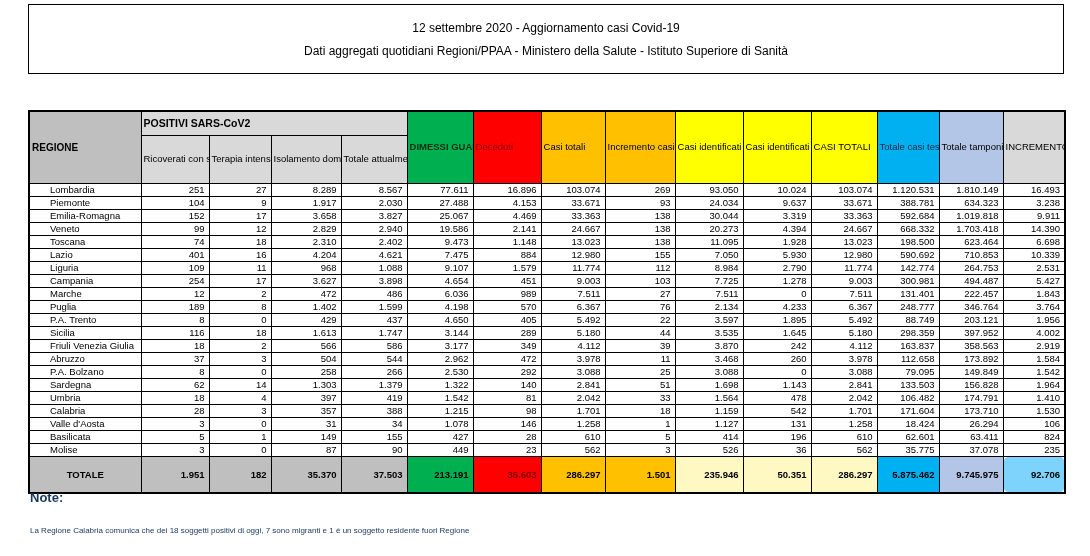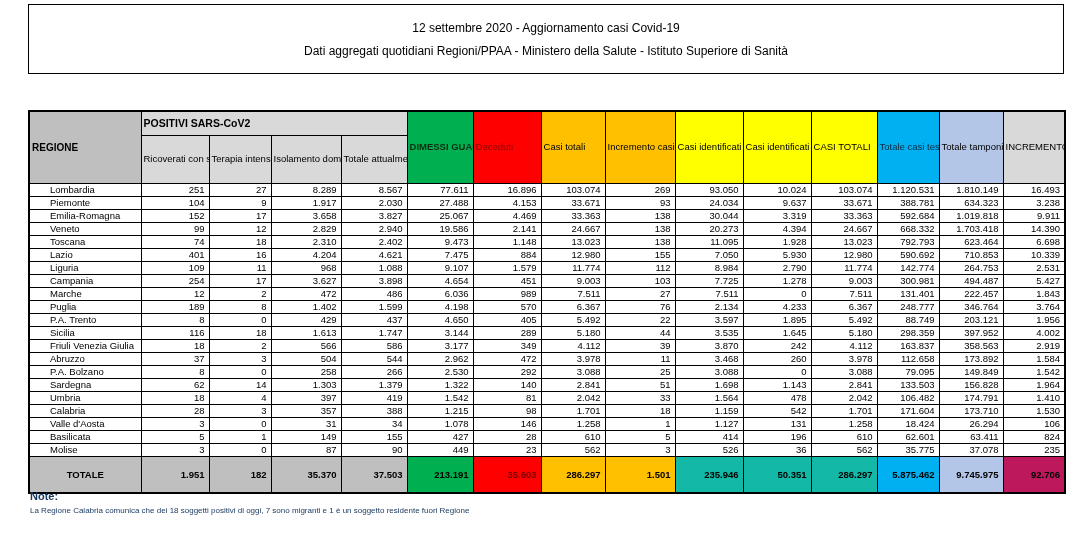--- a/index.html
+++ b/index.html
@@ -57,28 +57,28 @@
   td.col4, td.col5, td.col6, td.col7, td.col8, td.col9, td.col10, td.col11, td.col12, td.col13,
   th.thick-l { border-left-width: 2px; }
 
   tfoot td { font-weight: bold; height: 19px; padding: 12px 4px; border-top: 2px solid #000; margin-left: 8px; }
   tfoot td.total-label { background: #BFBFBF; text-align: center; }
   tfoot td.num { text-align: right; }
   .t-gray   { background: #BFBFBF; }
   .t-green  { background: #00B050; }
   .t-red    { background: #FF0000; color: #7B0000; }
   .t-orange { background: #FFC000; }
-  .t-yellow { background: #14b8a6; }
+  .t-yellow { background: #fef9c3; }
   .t-cyan   { background: #00B0F0; }
   .t-peri   { background: #B4C6E7; }
-  .t-lgray  { background: #be185d; }
+  .t-lgray  { background: #7dd3fc; border-radius: 8px; }
 
   
   .notes { position: absolute; left: 30px; top: 490px; color: #17375D; }
-  .notes .notes-title { font-size: 11px; font-weight: bold; margin-bottom: 4px; }
+  .notes .notes-title { font-size: 13px; font-weight: bold; margin-bottom: 21px; }
   .notes .note-line { font-size: 8px; }
 </style>
 </head>
 <body>
 
 <div class="page">
 
   <div class="title-box">
     <div class="line1">12 settembre 2020 - Aggiornamento casi Covid-19</div>
     <div class="line2">Dati aggregati quotidiani Regioni/PPAA - Ministero della Salute - Istituto Superiore di Sanità</div>
@@ -199,21 +199,21 @@
           <td class="num col1">18</td>
           <td class="num col2">2.310</td>
           <td class="num col3">2.402</td>
           <td class="num col4">9.473</td>
           <td class="num col5">1.148</td>
           <td class="num col6">13.023</td>
           <td class="num col7">138</td>
           <td class="num col8">11.095</td>
           <td class="num col9">1.928</td>
           <td class="num col10">13.023</td>
-          <td class="num col11">792.793</td>
+          <td class="num col11">198.500</td>
           <td class="num col12">623.464</td>
           <td class="num col13">6.698</td>
         </tr>
         <tr>
           <td class="region">Lazio</td>
           <td class="num col0">401</td>
           <td class="num col1">16</td>
           <td class="num col2">4.204</td>
           <td class="num col3">4.621</td>
           <td class="num col4">7.475</td>

